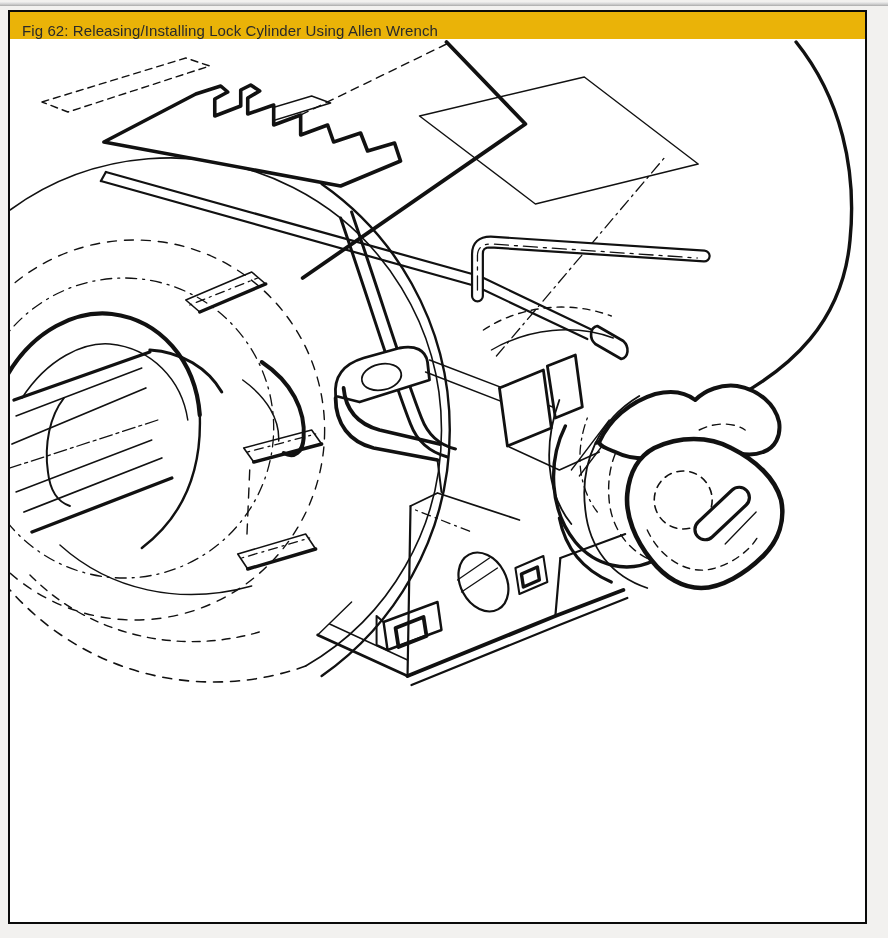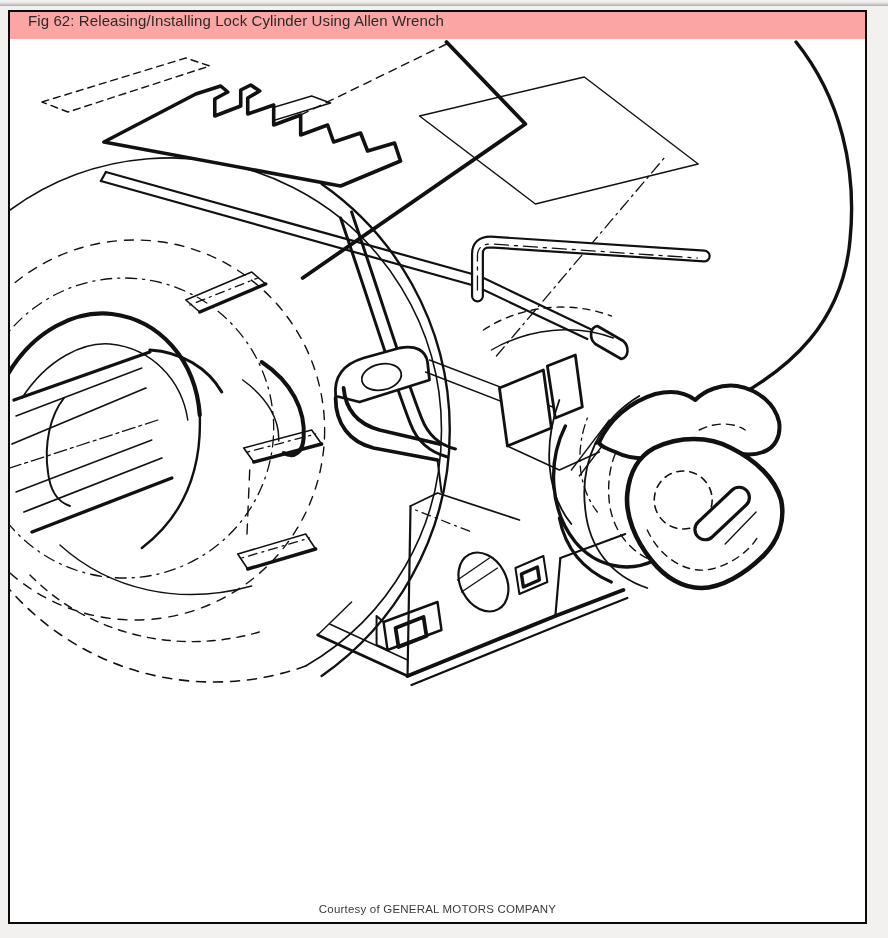--- a/index.html
+++ b/index.html
@@ -10,22 +10,22 @@
   }
   .top-edge{
     position:absolute;top:2px;left:0;width:888px;height:4px;
     background:linear-gradient(180deg,#ededed 0%,#cfcfcf 55%,#a9a9a9 100%);
   }
   .figure-panel{
     position:absolute;left:8px;top:10px;width:859px;height:914px;
     box-sizing:border-box;border:2px solid #0a0a0a;background:#ffffff;
   }
   .title-bar{
-    height:27px;background:#fca5a5;display:flex;align-items:flex-start;
-    padding-left:18px;box-sizing:border-box;
+    height:27px;background:#eab308;display:flex;align-items:flex-end;
+    padding-left:12px;box-sizing:border-box;
   }
   .title-bar span{
     font-size:15px;color:#2a2a2a;letter-spacing:0.1px;white-space:nowrap;
   }
   .art-area{
     position:absolute;left:0;top:27px;right:0;bottom:0;background:#fff;
   }
   .art-area svg{display:block;width:100%;height:100%;}
   .caption{
     position:absolute;left:0;right:0;bottom:7px;text-align:center;
@@ -179,16 +179,15 @@
           <path d="M757,512 L726,544" stroke-width="1.3"></path>
         </g>
 
         <g>
           <path d="M478,296 L478,254 Q478,242 491,242 L705,256" stroke="#111111" stroke-width="13"></path>
           <path d="M478,296 L478,254 Q478,242 491,242 L705,256" stroke="#ffffff" stroke-width="8.6"></path>
           <path d="M478,290 L478,256 Q478,244 492,244 L698,258" stroke="#111111" stroke-width="1.3" stroke-dasharray="14 6 3 6"></path>
         </g>
       </svg>
 
-      <div class="caption">Courtesy of GENERAL MOTORS COMPANY</div>
     </div>
   </div>
 </div>
 
 </body></html>

